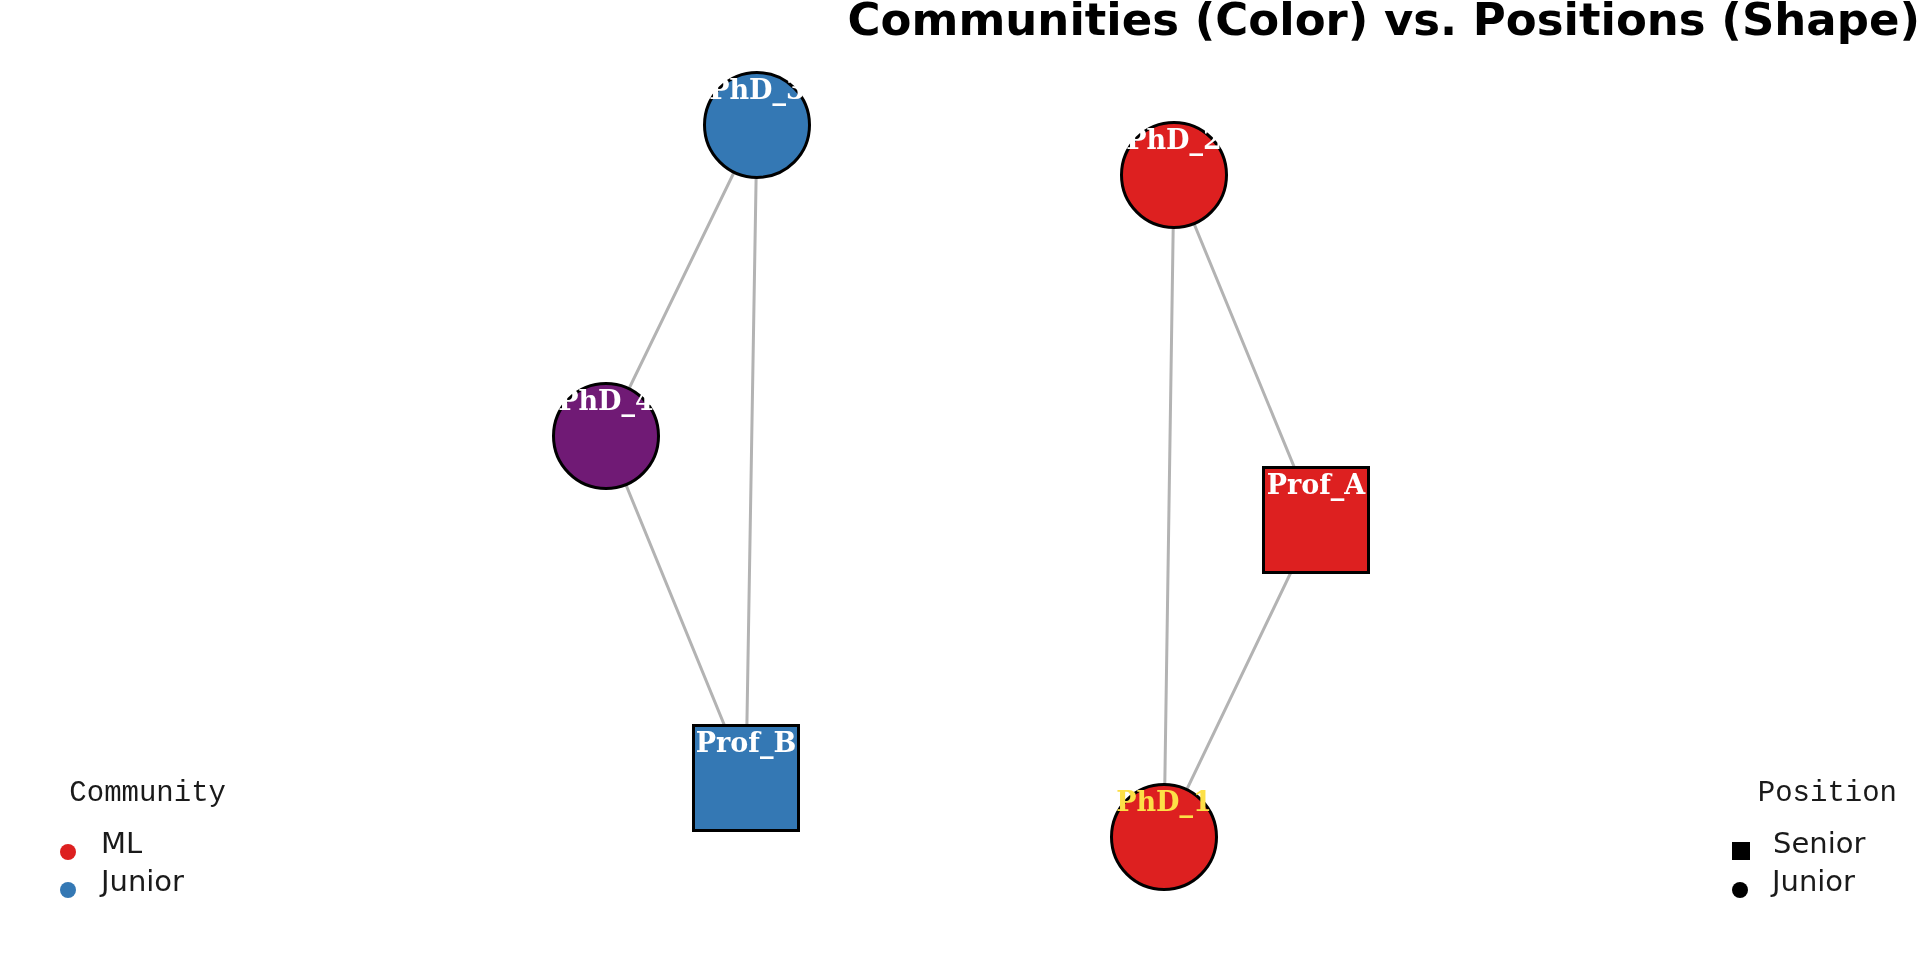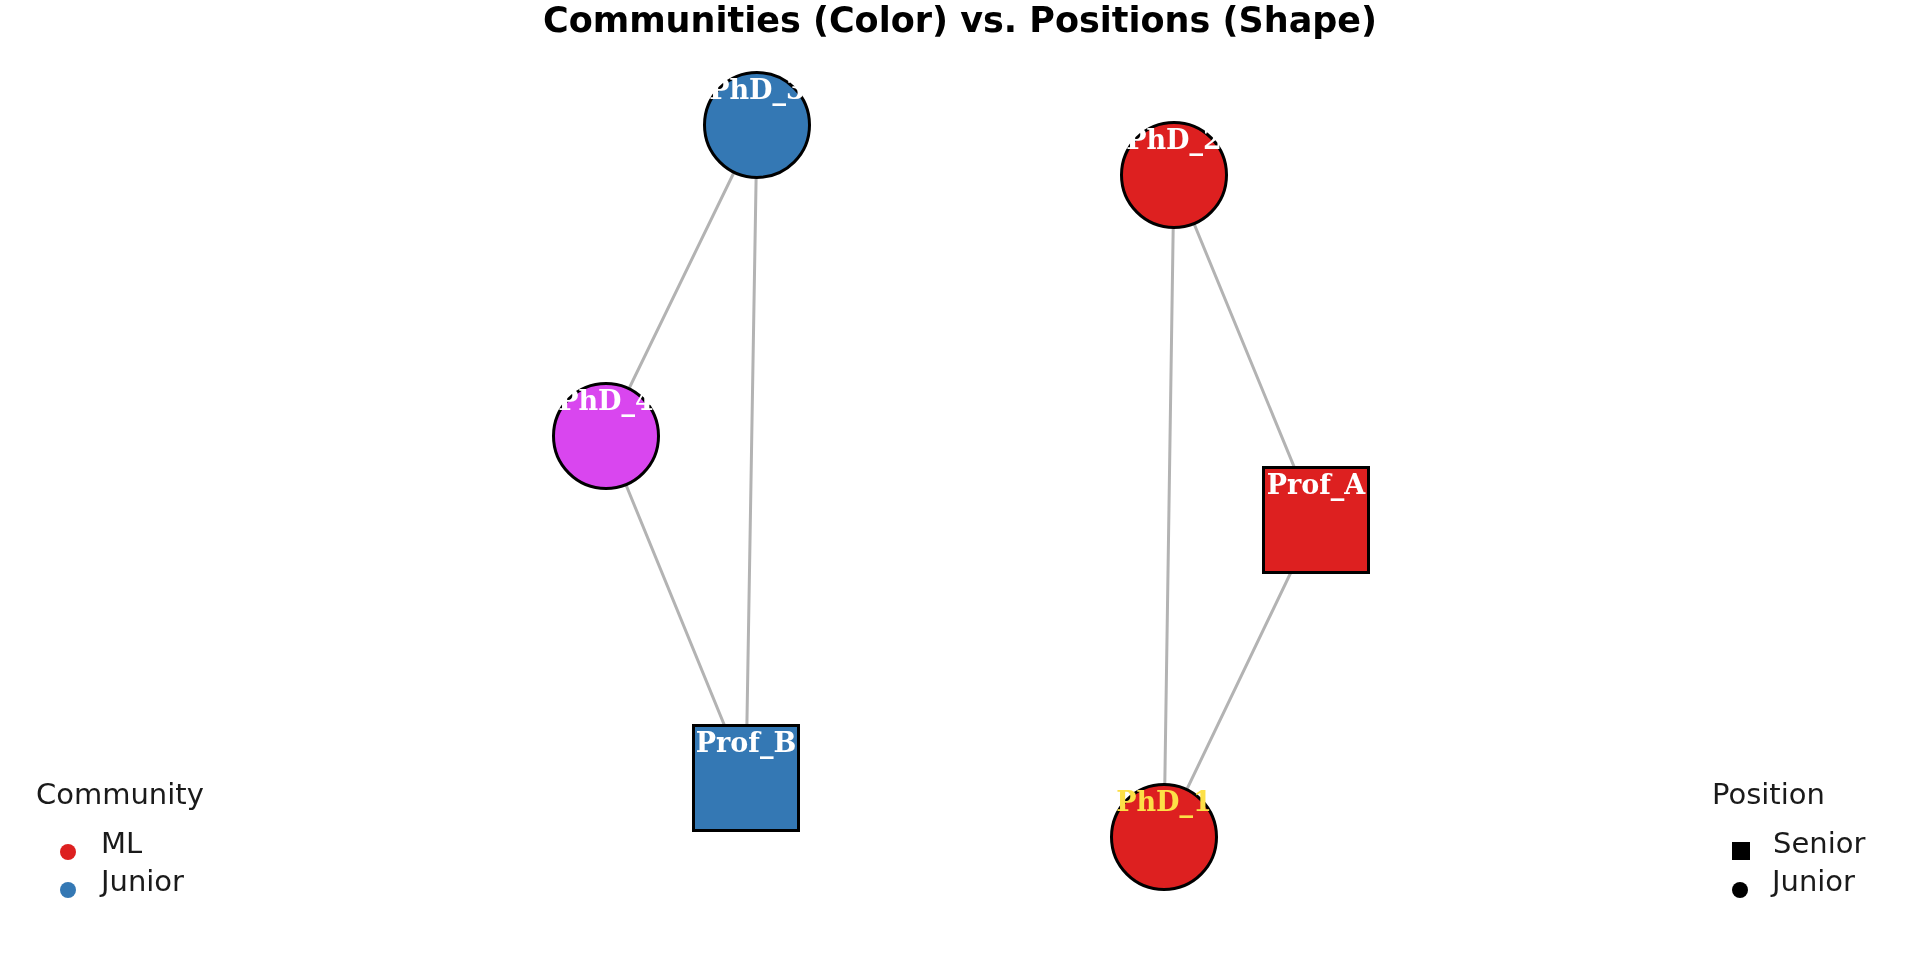--- a/index.html
+++ b/index.html
@@ -13,22 +13,22 @@
     height: 960px;
     background: #ffffff;
     overflow: hidden;
     font-family: "DejaVu Sans", "Liberation Sans", sans-serif;
   }
   .figure-title {
     position: absolute;
     top: 0px;
     left: 0;
     width: 1920px;
-    text-align: center;
-    font-size: 35px;
+    text-align: right;
+    font-size: 45px;
     line-height: 40px;
     font-weight: bold;
     color: #000000;
     margin: 0;
     font-family: "DejaVu Sans", "Liberation Sans", sans-serif;
   }
   .edge-layer {
     position: absolute;
     left: 0;
     top: 0;
@@ -58,22 +58,23 @@
   }
   .legend {
     position: absolute;
     display: flex;
     flex-direction: column;
   }
   .legend-title {
     font-size: 29px;
     line-height: 40px;
     color: #1a1a1a;
-    text-align: left;
+    text-align: right;
     margin-bottom: 8px;
+    font-family: Liberation Mono, monospace;
   }
   .legend-item {
     display: flex;
     align-items: flex-end;
     height: 38px;
     font-size: 29px;
     color: #1a1a1a;
   }
   .legend-community .legend-item { padding-left: 24px; }
   .legend-position  .legend-item { padding-left: 20px; }
@@ -112,21 +113,21 @@
     <line x1="606" y1="436" x2="746" y2="778" stroke="#b3b3b3"></line>
     <line x1="1174" y1="175" x2="1316" y2="520" stroke="#b3b3b3"></line>
     <line x1="1174" y1="175" x2="1164" y2="837" stroke="#b3b3b3"></line>
     <line x1="1316" y1="520" x2="1164" y2="837" stroke="#b3b3b3"></line>
   </svg>
 
   <div class="node shape-circle" style="left: 703px; top: 71px; background-color: rgb(52, 120, 180); border-color: rgb(0, 0, 0);">
     <span class="node-label" style="color: rgb(255, 255, 255);">PhD_3</span>
   </div>
 
-  <div class="node shape-circle" style="left: 552px; top: 382px; background-color: #d946ef; border-color: rgb(0, 0, 0);">
+  <div class="node shape-circle" style="left: 552px; top: 382px; background-color: #701a75; border-color: rgb(0, 0, 0);">
     <span class="node-label" style="color: rgb(255, 255, 255);">PhD_4</span>
   </div>
 
   <div class="node shape-square" style="left: 692px; top: 724px; background-color: rgb(52, 120, 180); border-color: rgb(0, 0, 0);">
     <span class="node-label" style="color: #ffffff;">Prof_B</span>
   </div>
 
   <div class="node shape-circle" style="left: 1120px; top: 121px; background-color: rgb(221, 32, 32); border-color: rgb(0, 0, 0);">
     <span class="node-label" style="color: #ffffff;">PhD_2</span>
   </div>

